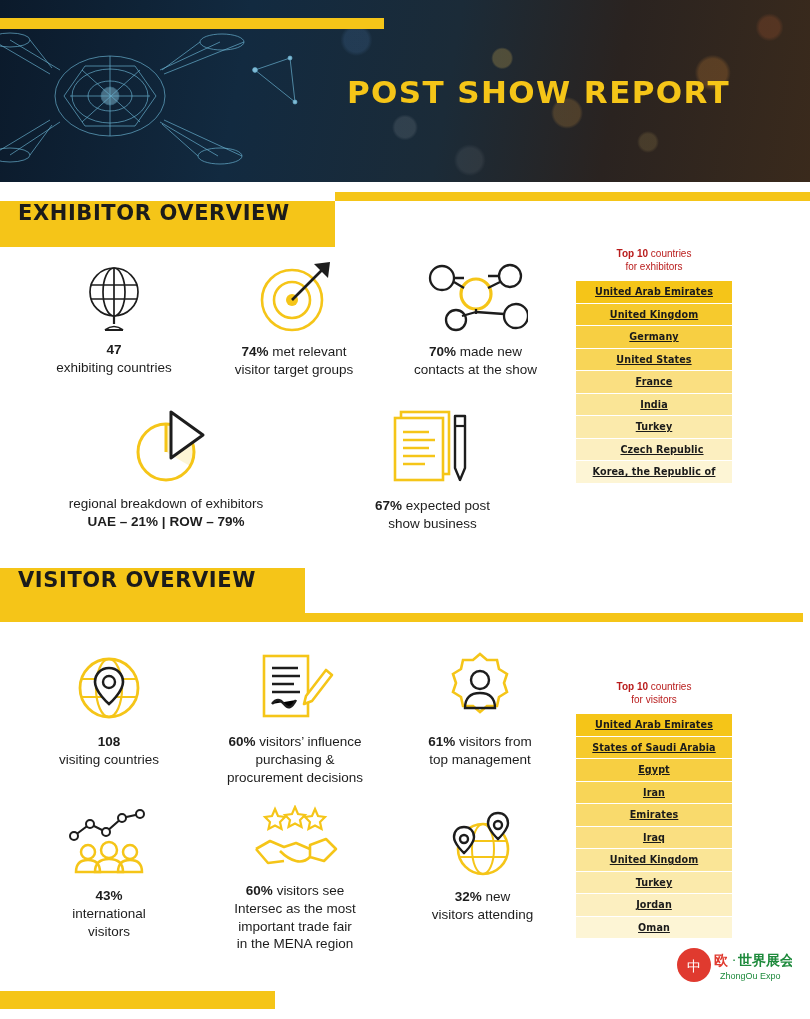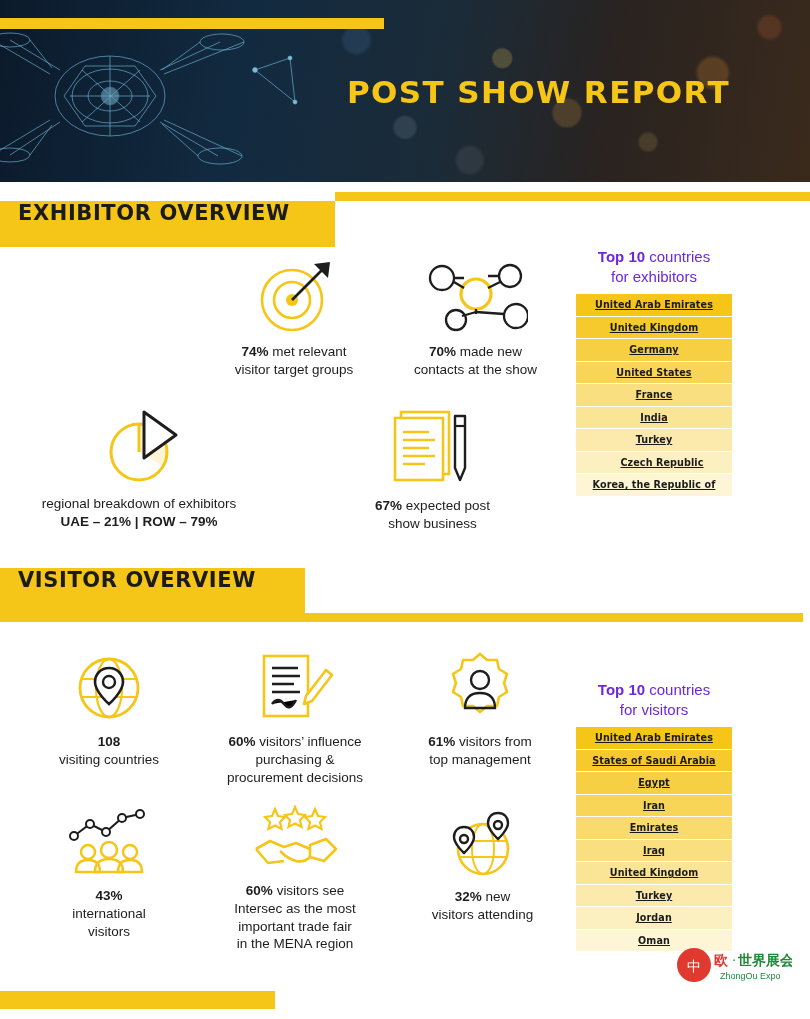--- a/index.html
+++ b/index.html
@@ -103,22 +103,22 @@
   .stat .icon { display: block; margin: 0 auto 7px auto; }
   .stat .cap { display: block; }
 
   
   .top10 {
     position: absolute;
     width: 156px;
   }
   .top10-head {
     text-align: center;
-    font-size: 15px;
-    color: #6d28d9;
+    font-size: 10px;
+    color: #b91c1c;
     line-height: 1.3;
     margin-bottom: 8px;
   }
   .top10-head b { font-weight: bold; }
   .top10-row {
     height: 22.5px;
     display: flex;
     align-items: center;
     justify-content: center;
     font-size: 9.6px;
@@ -169,20 +169,33 @@
 
     <div class="hero-topbar"></div>
     <div class="hero-title">POST SHOW REPORT</div>
   </div>
 
   <div class="band-yellow-top"></div>
   <div class="banner" id="exhibitor-banner">
     <span class="banner-title">EXHIBITOR OVERVIEW</span>
   </div>
 
+  <div class="stat" style="left:40px; top:262px; width:148px;">
+    <svg class="icon" width="66" height="72" viewBox="0 0 66 72">
+      <g fill="none" stroke="#1d1d1d" stroke-width="1.7">
+        <circle cx="33" cy="30" r="24"></circle>
+        <ellipse cx="33" cy="30" rx="11" ry="24"></ellipse>
+        <path d="M9.6 23 H56.4 M9.6 37 H56.4 M33 6 V54"></path>
+        <path d="M33 54 L33 62 M24 68 H42" stroke-width="2.2"></path>
+        <path d="M24 68 q9 -7 18 0"></path>
+      </g>
+    </svg>
+    <span class="cap" style="font-weight:bold;">47</span>
+    <span class="cap">exhibiting countries</span>
+  </div>
 
   <div class="stat" style="left:215px; top:258px; width:158px;">
     <svg class="icon" width="84" height="78" viewBox="0 0 84 78">
       <g fill="none" stroke="#f5c518" stroke-width="2.6">
         <circle cx="40" cy="42" r="30"></circle>
         <circle cx="40" cy="42" r="18"></circle>
       </g>
       <circle cx="40" cy="42" r="6" fill="#f5c518"></circle>
       <path d="M40 42 L70 12" stroke="#1d1d1d" stroke-width="2.6"></path>
       <path d="M62 6 L78 4 L76 20 Z" fill="#1d1d1d"></path>
@@ -203,21 +216,21 @@
       </g>
       <circle cx="52" cy="36" r="15" fill="none" stroke="#f5c518" stroke-width="3.2"></circle>
       <path d="M52 51 L52 56" stroke="#1d1d1d" stroke-width="2.3"></path>
       <path d="M40 30 L30 24 M64 30 L76 24" stroke="#1d1d1d" stroke-width="2.3" fill="none"></path>
     </svg>
     <span style="font-weight:bold;">70%</span>
     <span>made new</span>
     <span class="cap">contacts at the show</span>
   </div>
 
-  <div class="stat" style="left:4px; top:406px; width:270px;">
+  <div class="stat" style="left:31px; top:406px; width:270px;">
     <svg class="icon" width="86" height="82" viewBox="0 0 86 82">
       <circle cx="43" cy="46" r="28" fill="none" stroke="#f5c518" stroke-width="3"></circle>
       <path d="M43 46 L43 18 A28 28 0 0 1 67 60 Z" fill="#f5c518" opacity="0.18"></path>
       <path d="M43 46 L43 18" stroke="#f5c518" stroke-width="3"></path>
       <path d="M48 6 L48 52 L80 29 Z" fill="#ffffff" stroke="#1d1d1d" stroke-width="3" stroke-linejoin="round"></path>
     </svg>
     <span class="cap">regional breakdown of exhibitors</span>
     <span class="cap" style="font-weight:bold;">UAE – 21% | ROW – 79%</span>
   </div>
 

